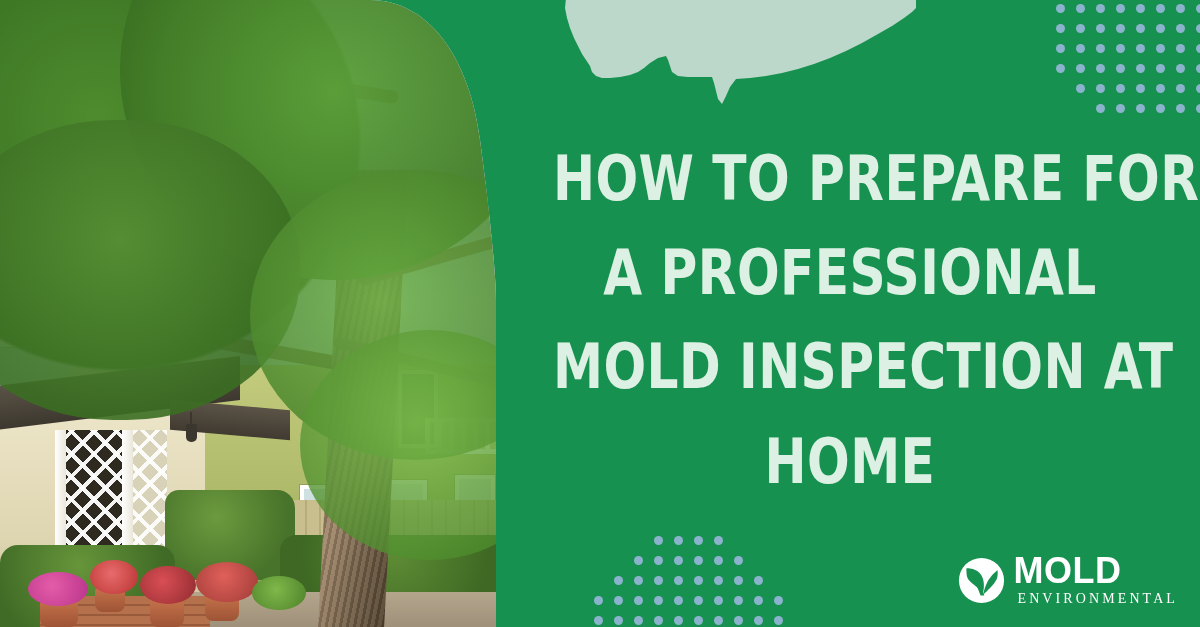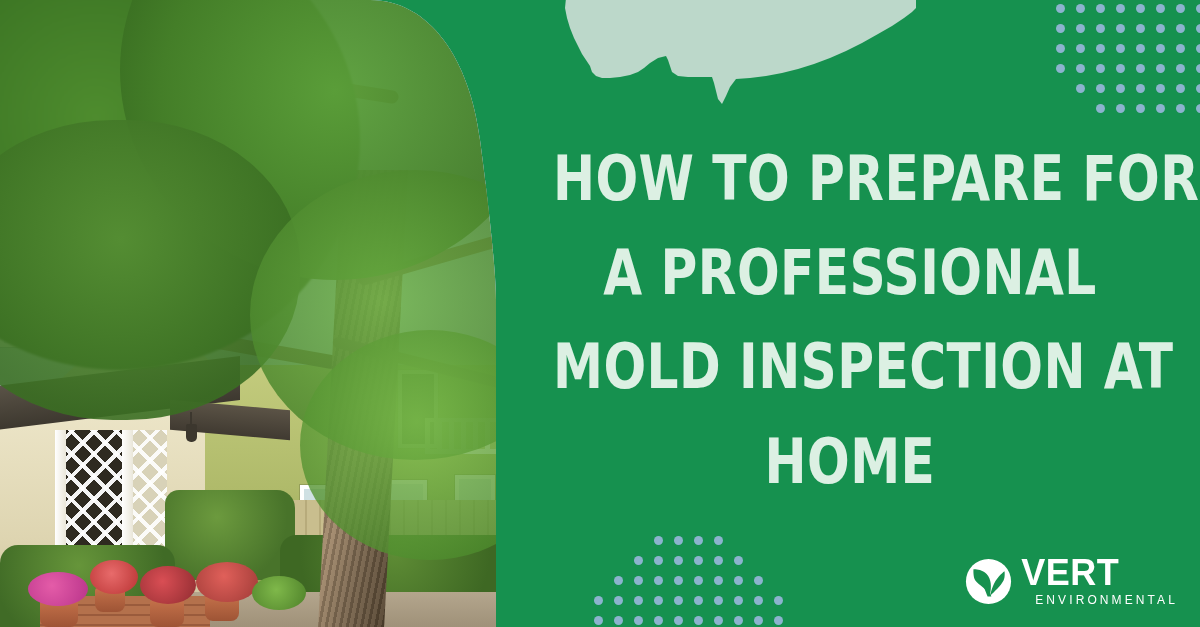--- a/index.html
+++ b/index.html
@@ -322,26 +322,26 @@
   .logo-text { display:flex; flex-direction:column; line-height:1; padding-bottom:1px; }
   .logo-word {
     color:#FFFFFF;
     font-family:"Liberation Sans", sans-serif;
     font-weight:700;
     font-size:36px;
     letter-spacing:.5px;
   }
   .logo-sub {
     color:#FFFFFF;
-    font-family:Liberation Sans, sans-serif;
+    font-family:Liberation Serif, serif;
     font-weight:400;
-    font-size:12px;
+    font-size:14px;
     letter-spacing:3.1px;
     margin-top:3px;
-    margin-left:14px;
+    margin-left:4px;
   }
 </style>
 </head>
 <body>
 
 <div class="banner">
 
   <div class="photo-wrap">
     <svg class="photo-mask" viewBox="0 0 500 627" preserveAspectRatio="none" aria-hidden="true">
       <defs>
@@ -517,18 +517,18 @@
   <div class="logo">
     <span class="logo-mark">
       <svg viewBox="0 0 100 100" aria-hidden="true">
         <circle cx="50" cy="50" r="48" fill="#FFFFFF"></circle>
         <path d="M18 24 C18 24 34 22 46 34 C56 44 57 62 53 78 C46 66 30 58 22 48 C17 41 18 24 18 24 Z" fill="#16914F"></path>
         <path d="M84 28 C84 28 70 38 62 54 C55 68 54 80 54 80 C62 72 76 60 82 48 C86 39 84 28 84 28 Z" fill="#16914F"></path>
         <path d="M30 36 L48 82 L56 82 L40 36 Z" fill="#16914F"></path>
       </svg>
     </span>
     <span class="logo-text">
-      <span class="logo-word">VERT</span>
+      <span class="logo-word">MOLD</span>
       <span class="logo-sub">ENVIRONMENTAL</span>
     </span>
   </div>
 
 </div>
 
 </body></html>

